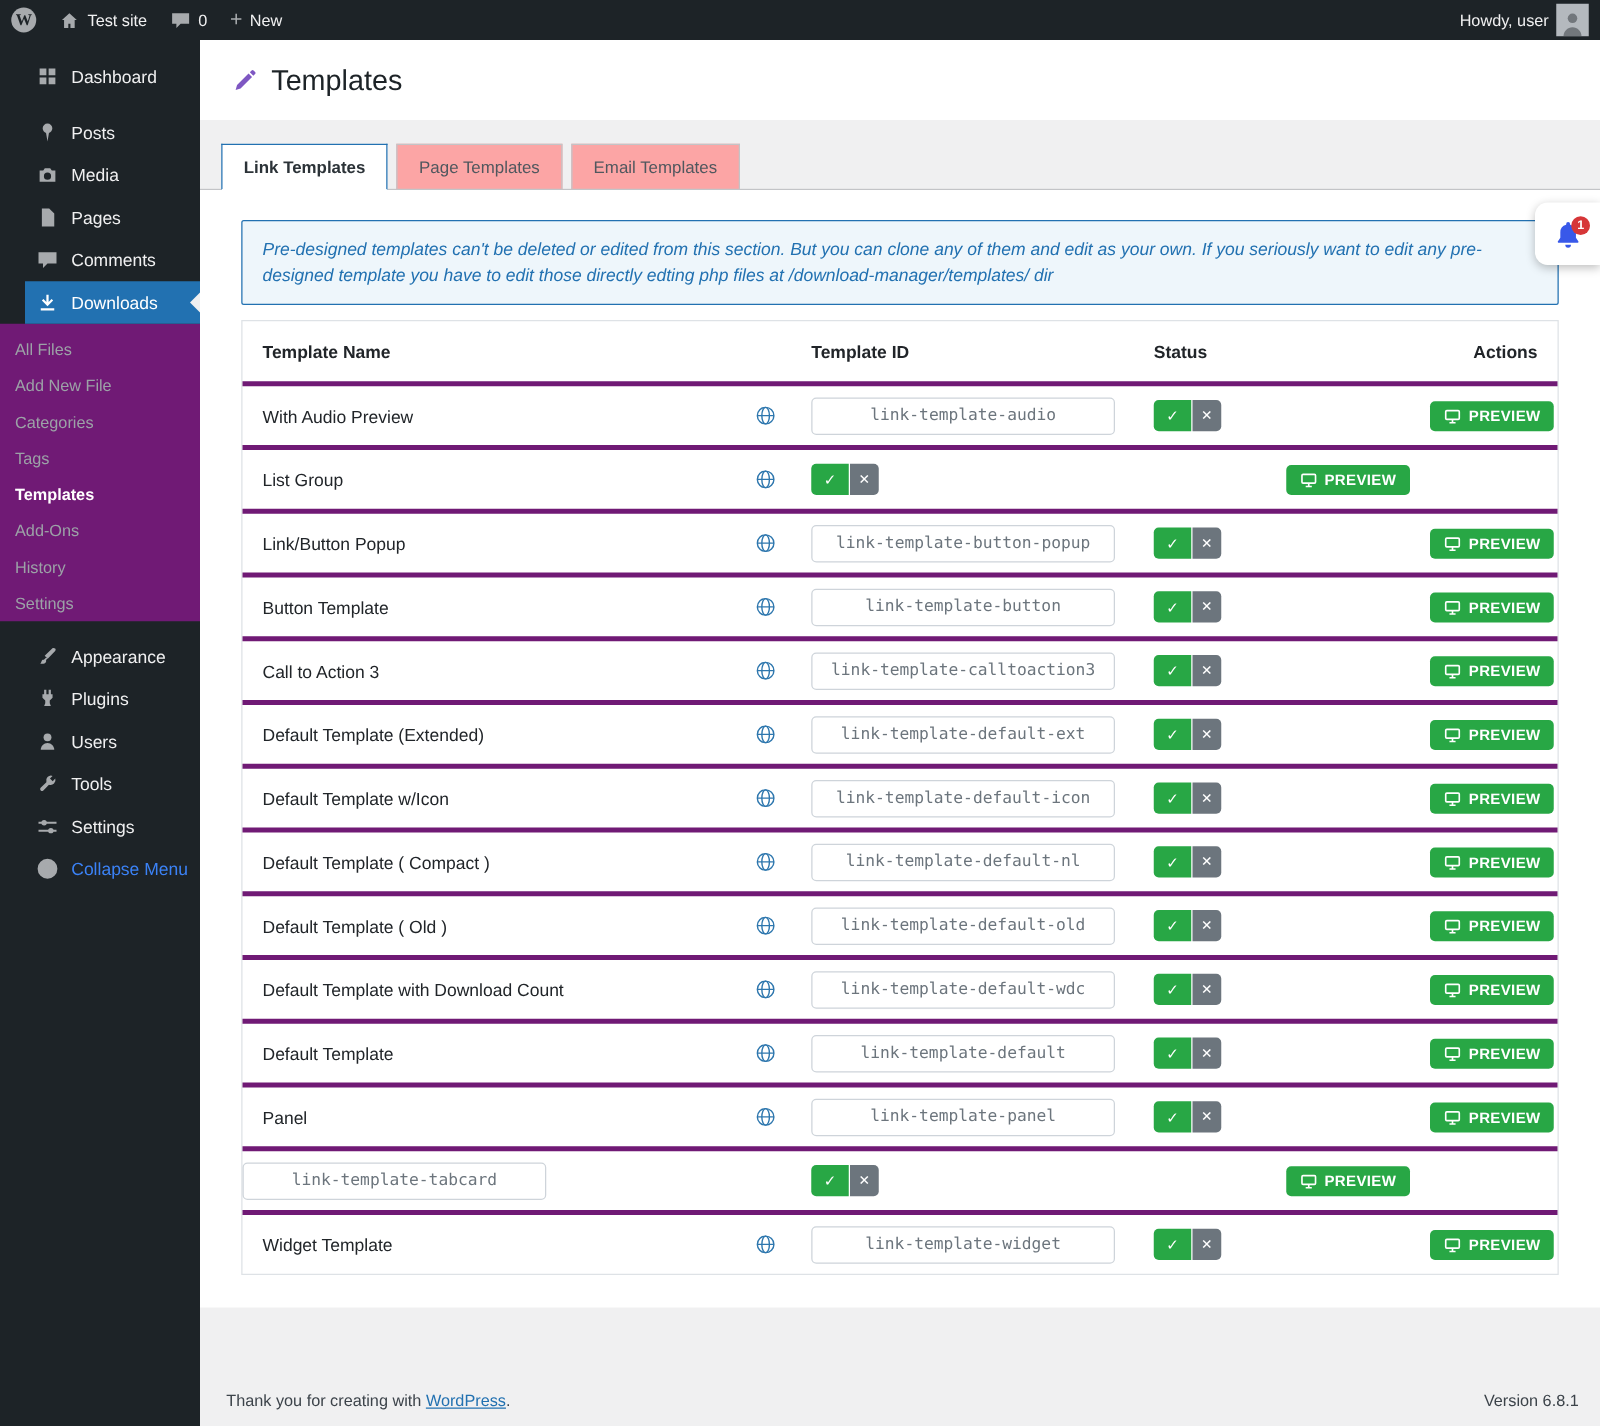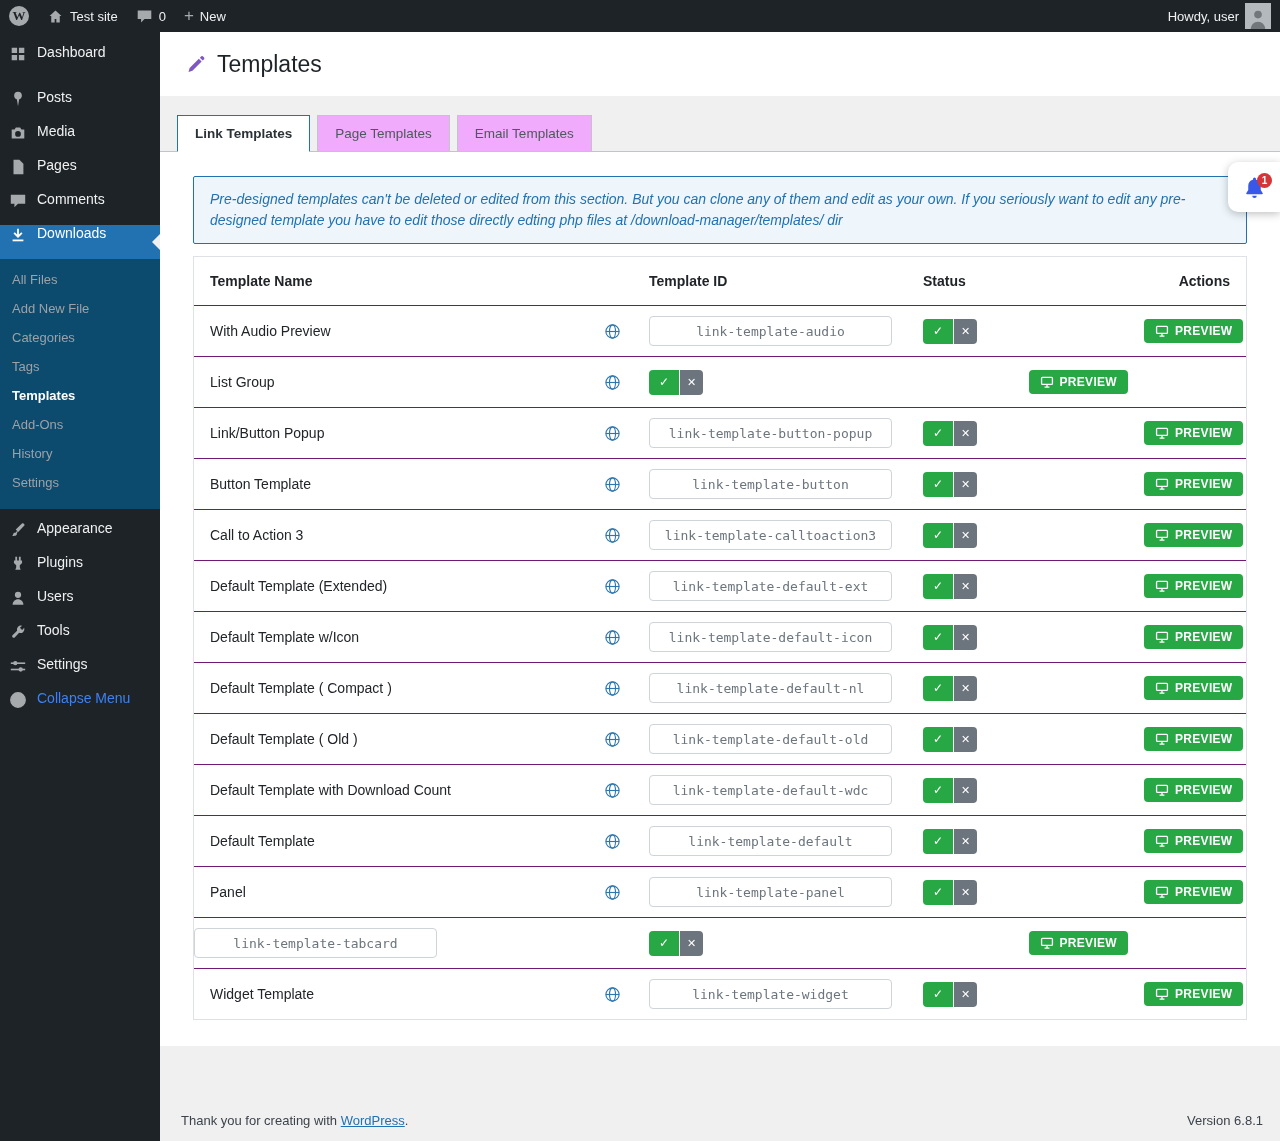--- a/index.html
+++ b/index.html
@@ -22,55 +22,55 @@
   .ab-spacer{ flex:1; }
   .ab-plus{ font-size:17px; color:#a7aaad; line-height:1; margin-top:-2px; }
   .avatar{ width:26px; height:26px; background:#b4b9be; display:flex; align-items:flex-end; justify-content:center; overflow:hidden; }
   .avatar svg{ width:22px; height:22px; fill:#72777c; }
 
   
   .layout{ position:absolute; top:32px; left:0; right:0; bottom:0; display:flex; }
 
   
   .sidebar{ width:160px; flex-shrink:0; background:#1d2327; padding-top:12px; font-size:14px; }
-  .menu-item{ display:flex; align-items:flex-start; gap:9px; height:34px; padding:0 8px;
-    color:#f0f0f1; cursor:pointer; position:relative; }
+  .menu-item{ display:flex; align-items:center; gap:9px; height:34px; padding:0 8px;
+    color:#f0f0f1; cursor:pointer; position:relative;margin-left:20px; }
   .menu-item .mi-icon{ width:20px; height:20px; color:#a7aaad; display:flex; align-items:center; justify-content:center; flex-shrink:0; }
   .menu-item .mi-icon svg{ width:18px; height:18px; fill:currentColor; }
   .menu-item.active{ background:var(--accent); color:#fff; }
   .menu-item.active .mi-icon{ color:#fff; }
   .menu-item.active::after{ content:""; position:absolute; right:0; top:50%; margin-top:-8px;
     border:8px solid transparent; border-right-color:#f0f0f1; }
   .menu-sep{ height:11px; }
-  .submenu{ background:#0c4a6e; padding:6px 0 12px; }
+  .submenu{ background:#701a75; padding:6px 0 0; }
   .submenu-item{ padding:7px 12px; font-size:13px; color:#9ca2a7; cursor:pointer; }
   .submenu-item.current{ color:#fff; font-weight:bold; }
   .collapse-item{ margin-top:0; color:#a7aaad; }
   .collapse-item .mi-label{ color:#3b82f6; }
 
   
   .content{ flex:1; display:flex; flex-direction:column; background:#f0f0f1; min-width:0; }
   .page-header{ background:#fff; height:64px; display:flex; align-items:center; gap:11px; padding:0 25px; flex-shrink:0; }
   .page-header svg{ width:21px; height:21px; fill:var(--pencilpurple); }
   .page-title{ font-size:23px; font-weight:400; color:#1d2327; }
 
   .tabs-row{ margin-top:19px; padding:0 17px; display:flex; gap:7px; align-items:flex-end; position:relative; z-index:2; }
-  .tab{ padding:10px 17px; font-size:13.5px; background:#f0abfc; border:1px solid #c3c4c7;
+  .tab{ padding:10px 17px; font-size:13.5px; background:#fca5a5; border:1px solid #c3c4c7;
     color:#50575e; cursor:pointer; margin-bottom:-1px; position:relative; }
   .tab.active{ background:#fff; border-color:var(--accent); border-bottom-color:#fff; color:#2c3338; font-weight:bold; z-index:3; }
 
   .panel{ background:#fff; border-top:1px solid #c3c4c7; padding:24px 33px 26px; position:relative; z-index:1; }
 
   .notice{ border:1px solid var(--accent); background:#eef6fb; color:var(--accent);
     font-style:italic; font-size:14px; line-height:1.5; padding:12px 16px; border-radius:2px; }
 
   
   .tmpl-table{ margin-top:12px; border:1px solid #dee2e6; }
   .trow{ display:grid; grid-template-columns:455px 274px 221px 1fr; align-items:center;
-    min-height:51px; border-top:1px solid #701a75; font-size:14px; color:#212529; }
+    min-height:51px; border-top:4px solid #701a75; font-size:14px; color:#212529; }
   .trow.head{ min-height:48px; border-top:none; font-weight:bold; }
   .hdr-name{ padding-left:16px; }
   .hdr-actions{ justify-self:end; padding-right:16px; }
   .cell-name{ display:flex; align-items:center; justify-content:space-between; padding:0 28px 0 16px; min-width:0; }
   .globe{ color:var(--globeblue); display:flex; cursor:pointer; }
   .globe svg{ width:17px; height:17px; }
   .cell-id input{ width:243px; height:30px; text-align:center; font-family:"DejaVu Sans Mono", monospace;
     font-size:13px; color:#6c757d; border:1px solid #ced4da; border-radius:4px; background:#fff; outline:none; }
   .cell-status{ display:flex; gap:1px; }
   .btn-on{ width:30px; height:25px; background:var(--green); color:#fff; border:none;

